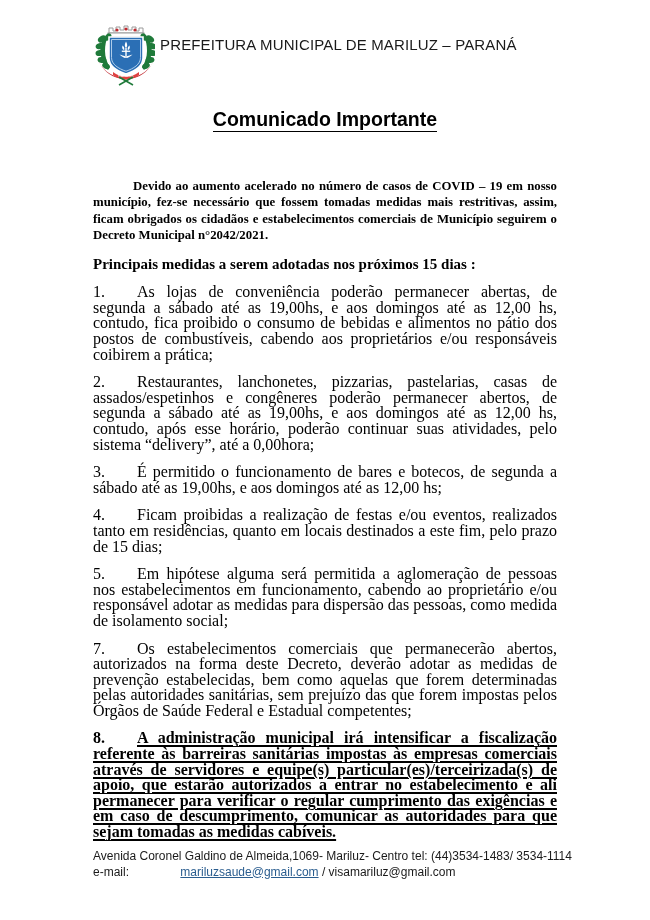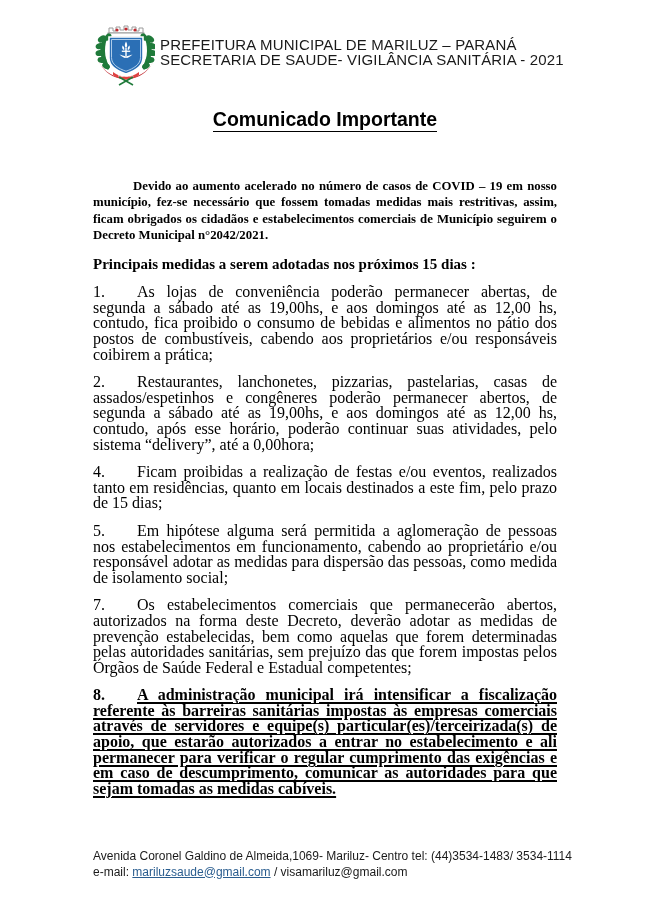--- a/index.html
+++ b/index.html
@@ -116,20 +116,21 @@
     width: 470px;
     font-family: "Liberation Sans", "DejaVu Sans", sans-serif;
     font-size: 12px;
     line-height: 15.5px;
     color: #1a1a1a;
   }
   .footer-line { display: block; white-space: nowrap; }
   .maillink {
     color: #2a5d8f;
     text-decoration: underline;
+    margin-left: 48px;
   }
 </style>
 </head>
 <body>
 
 <div class="header">
 
   <div class="crest">
     <svg viewBox="0 0 62 66" width="62" height="66" xmlns="http://www.w3.org/2000/svg">
 
@@ -184,21 +185,20 @@
 
       <g stroke="#1f7a3a" stroke-width="1.6" fill="none">
         <path d="M26 57 L40 65"></path>
         <path d="M40 57 L26 65"></path>
       </g>
     </svg>
   </div>
 
   <div class="header-text">
     <span class="header-line">PREFEITURA MUNICIPAL DE MARILUZ – PARANÁ</span>
-    <span class="header-line">SECRETARIA DE SAUDE- VIGILÂNCIA SANITÁRIA - 2021</span>
   </div>
 </div>
 
 <div class="doc-title">
   <span>Comunicado Importante</span>
 </div>
 
 <div class="body-block">
 
   <p class="para lead">Devido ao aumento acelerado no número de casos de COVID – 19 em nosso município, fez-se necessário que fossem tomadas medidas mais restritivas, assim, ficam obrigados os cidadãos e estabelecimentos comerciais de Município seguirem o Decreto Municipal n°2042/2021.</p>
@@ -206,20 +206,23 @@
   <p class="para subhead">Principais medidas a serem adotadas nos próximos 15 dias :</p>
 
   <p class="para item">
     <span class="num">1.</span><span>As lojas de conveniência poderão permanecer abertas, de segunda a sábado até as 19,00hs, e aos domingos até as 12,00 hs, contudo, fica proibido o consumo de bebidas e alimentos no pátio dos postos de combustíveis, cabendo aos proprietários e/ou responsáveis coibirem a prática;</span>
   </p>
 
   <p class="para item">
     <span class="num">2.</span><span>Restaurantes, lanchonetes, pizzarias, pastelarias, casas de assados/espetinhos e congêneres poderão permanecer abertos, de segunda a sábado até as 19,00hs, e aos domingos até as 12,00 hs, contudo, após esse horário, poderão continuar suas atividades, pelo sistema “delivery”, até a 0,00hora;</span>
   </p>
 
+  <p class="para item">
+    <span class="num">3.</span><span>É permitido o funcionamento de bares e botecos, de segunda a sábado até as 19,00hs, e aos domingos até as 12,00 hs;</span>
+  </p>
 
   <p class="para item">
     <span class="num">4.</span><span>Ficam proibidas a realização de festas e/ou eventos, realizados tanto em residências, quanto em locais destinados a este fim, pelo prazo de 15 dias;</span>
   </p>
 
   <p class="para item">
     <span class="num">5.</span><span>Em hipótese alguma será permitida a aglomeração de pessoas nos estabelecimentos em funcionamento, cabendo ao proprietário e/ou responsável adotar as medidas para dispersão das pessoas, como medida de isolamento social;</span>
   </p>
 
 

